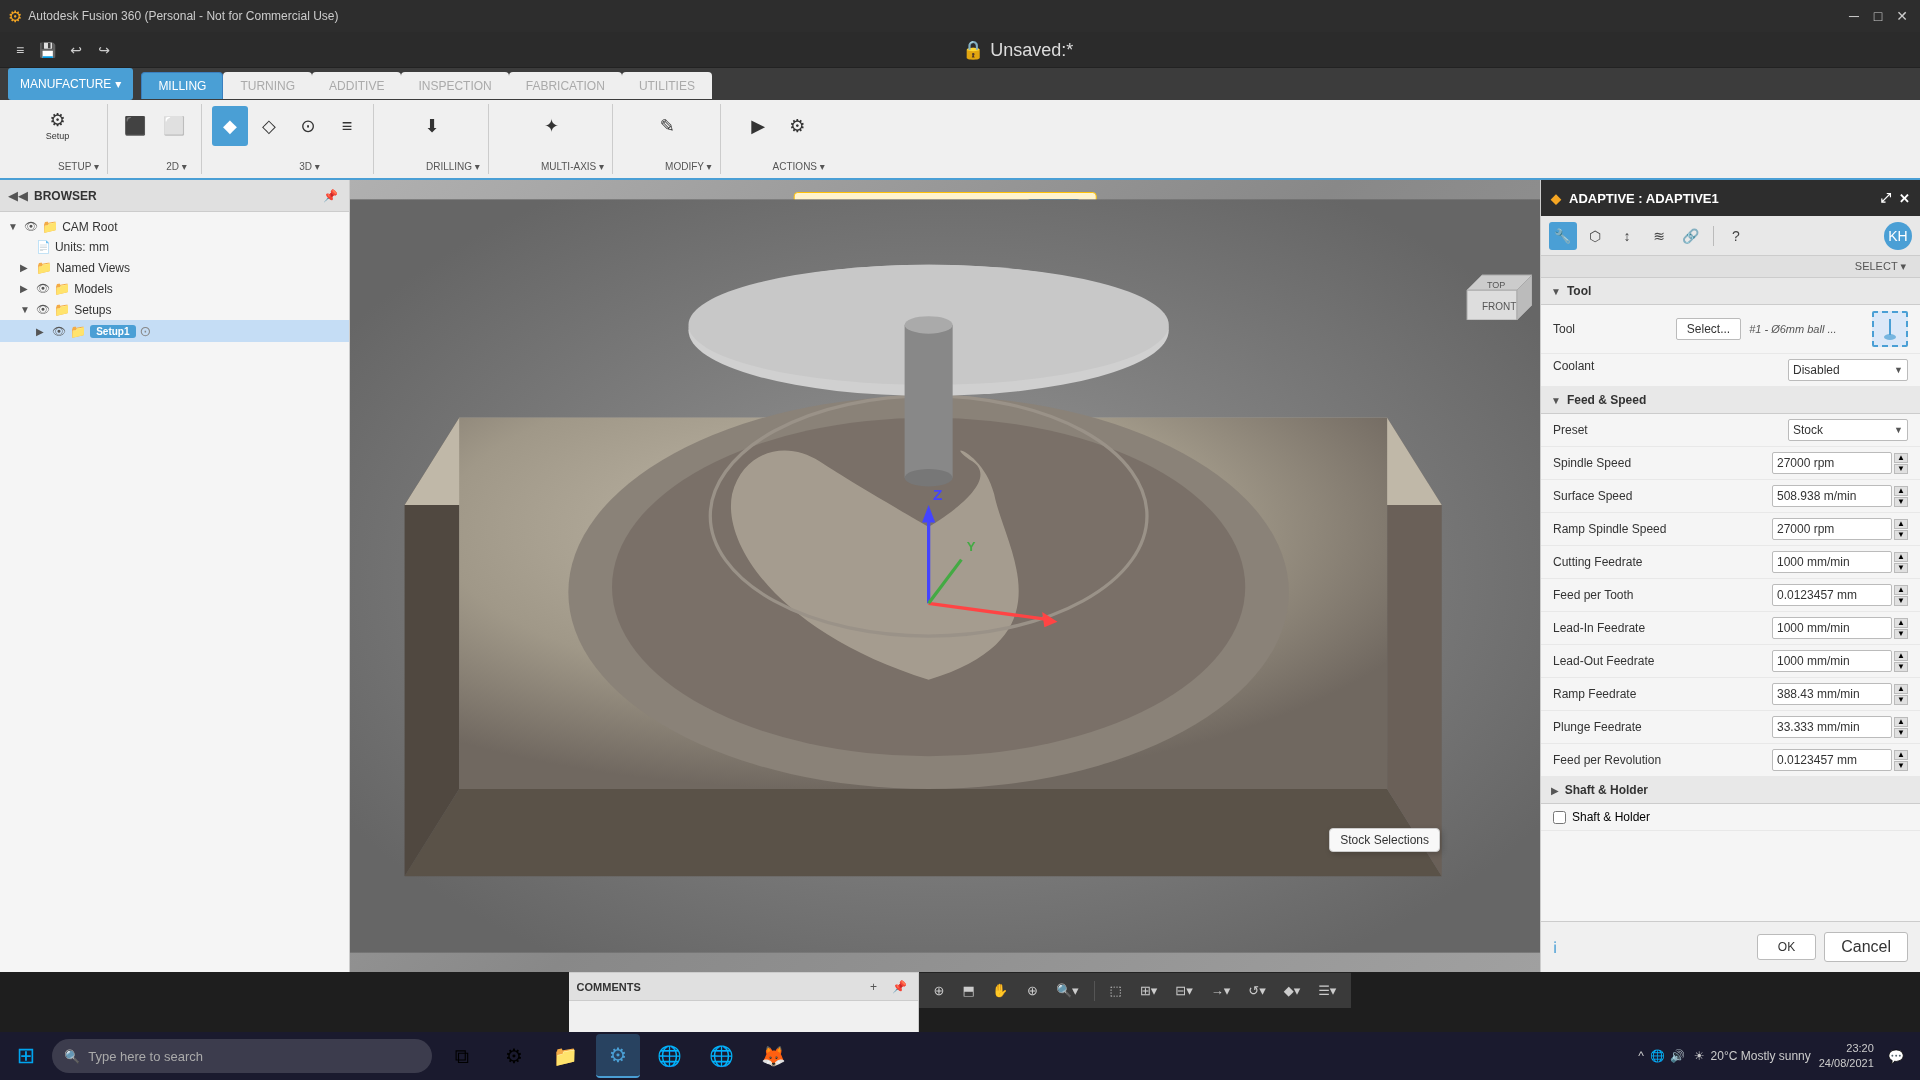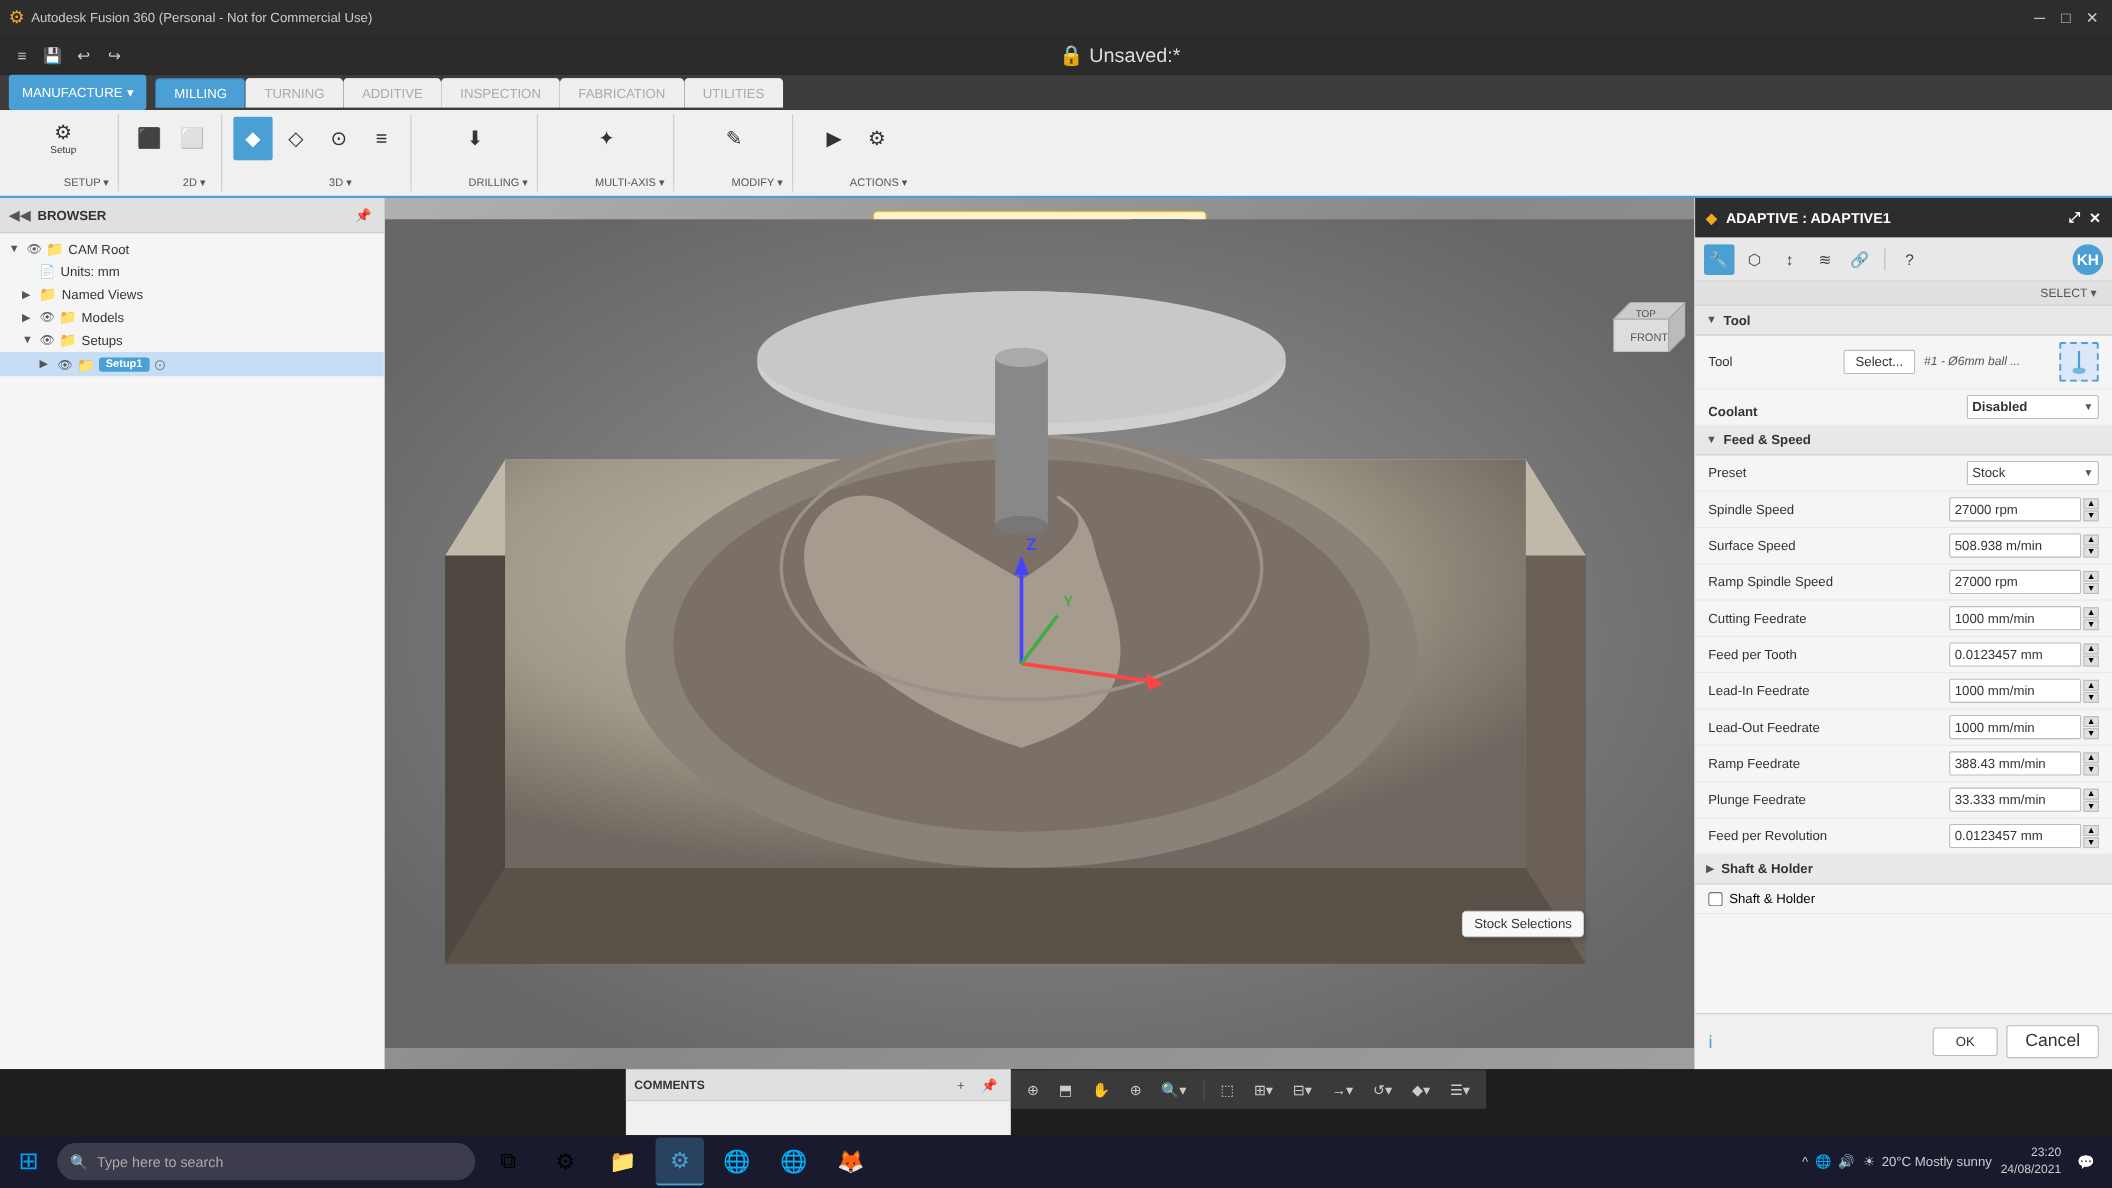--- a/index.html
+++ b/index.html
@@ -36,21 +36,21 @@
       border-bottom: 1px solid #222;
     }
 
     .quick-access { display: flex; align-items: center; gap: 4px; }
     .qa-btn { width: 24px; height: 24px; background: transparent; border: none; color: #ccc; cursor: pointer; font-size: 14px; display: flex; align-items: center; justify-content: center; border-radius: 3px; }
 
     .tabs-bar {
       height: 32px;
       background: #3c3c3c;
       display: flex;
-      align-items: center;
+      align-items: flex-start;
       padding: 4px 8px;
     }
     .tab {
       padding: 6px 16px;
       font-size: 12px;
       color: #aaa;
       cursor: pointer;
       border-radius: 4px 4px 0 0;
       border: 1px solid transparent;
       border-bottom: none;
@@ -424,25 +424,24 @@
       display: flex;
       align-items: center;
       justify-content: center;
       font-size: 16px;
       color: #4a9fd5;
       border-radius: 2px;
     }
 
     .coolant-row {
       display: flex;
-      align-items: flex-end;
+      align-items: flex-start;
       padding: 5px 12px;
       border-bottom: 1px solid #e8e8e8;
       gap: 8px;
-      font-weight: bold;
     }
     .coolant-label { flex: 1; font-size: 12px; color: #333; }
     .coolant-dropdown {
       width: 120px;
       height: 22px;
       border: 1px solid #bbb;
       background: white;
       border-radius: 2px;
       font-size: 12px;
       color: #333;
@@ -845,21 +844,21 @@
     </div>
 
     <div class="right-panel-icons">
       <button class="rp-icon-btn active" title="Tool">🔧</button>
       <button class="rp-icon-btn" title="Geometry">⬡</button>
       <button class="rp-icon-btn" title="Heights">↕</button>
       <button class="rp-icon-btn" title="Passes">≋</button>
       <button class="rp-icon-btn" title="Linking">🔗</button>
       <div class="rp-icon-sep"></div>
       <button class="rp-icon-btn">?</button>
-      <button class="rp-icon-btn" style="margin-left:auto;background:#4a9fd5;color:white;font-weight:bold;border-radius:50%;">KH</button>
+      <button class="rp-icon-btn" style="margin-left:auto;background:#4a9fd5;color:white;font-weight:normal;border-radius:50%;">KH</button>
     </div>
 
     <div class="select-area">
       <span class="select-label">SELECT ▾</span>
     </div>
 
     <div class="rp-content">
 
       <div class="section-header">
         <span class="section-arrow">▼</span>

